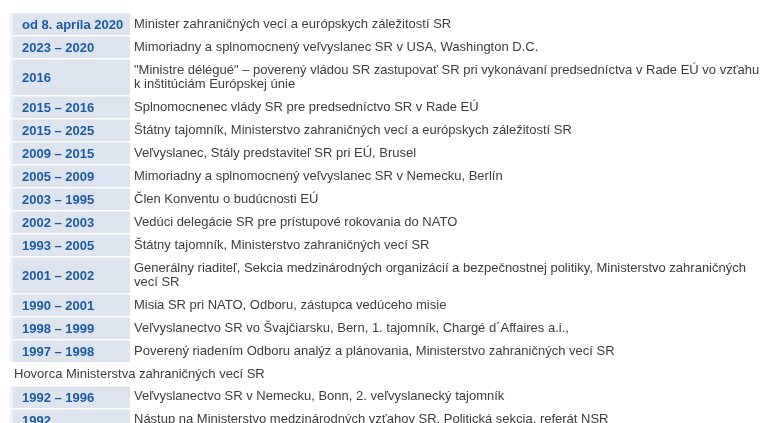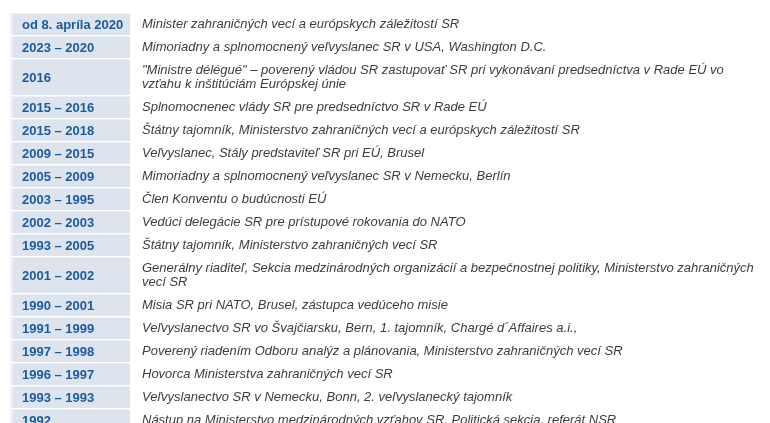--- a/index.html
+++ b/index.html
@@ -39,28 +39,27 @@
     color: var(--period-text);
     font-size: 13px;
     font-weight: bold;
     display: flex;
     align-items: center;
     padding-left: 9px;
     white-space: nowrap;
   }
   .desc {
     flex: 1 1 auto;
-    margin-left: 12px;
+    margin-left: 4px;
     color: var(--description-text);
     font-size: 13px;
     line-height: 14.5px;
     display: flex;
     align-items: center;
     padding: 3.5px 0;
-    font-style: italic;
   }
 </style>
 </head>
 <body>
 
 <div class="page">
   <div class="career-table">
       <div class="row">
         <div class="period">od 8. apríla 2020</div>
         <div class="desc">Minister zahraničných vecí a európskych záležitostí SR</div>
@@ -71,21 +70,21 @@
       </div>
       <div class="row">
         <div class="period">2016</div>
         <div class="desc">"Ministre délégué" – poverený vládou SR zastupovať SR pri vykonávaní predsedníctva v Rade EÚ vo vzťahu k inštitúciám Európskej únie</div>
       </div>
       <div class="row">
         <div class="period">2015 – 2016</div>
         <div class="desc">Splnomocnenec vlády SR pre predsedníctvo SR v Rade EÚ</div>
       </div>
       <div class="row">
-        <div class="period">2015 – 2018</div>
+        <div class="period">2015 – 2025</div>
         <div class="desc">Štátny tajomník, Ministerstvo zahraničných vecí a európskych záležitostí SR</div>
       </div>
       <div class="row">
         <div class="period">2009 – 2015</div>
         <div class="desc">Veľvyslanec, Stály predstaviteľ SR pri EÚ, Brusel</div>
       </div>
       <div class="row">
         <div class="period">2005 – 2009</div>
         <div class="desc">Mimoriadny a splnomocnený veľvyslanec SR v Nemecku, Berlín</div>
       </div>
@@ -100,36 +99,35 @@
       <div class="row">
         <div class="period">1993 – 2005</div>
         <div class="desc">Štátny tajomník, Ministerstvo zahraničných vecí SR</div>
       </div>
       <div class="row">
         <div class="period">2001 – 2002</div>
         <div class="desc">Generálny riaditeľ, Sekcia medzinárodných organizácií a bezpečnostnej politiky, Ministerstvo zahraničných vecí SR</div>
       </div>
       <div class="row">
         <div class="period">1990 – 2001</div>
-        <div class="desc">Misia SR pri NATO, Brusel, zástupca vedúceho misie</div>
+        <div class="desc">Misia SR pri NATO, Odboru, zástupca vedúceho misie</div>
       </div>
       <div class="row">
-        <div class="period">1991 – 1999</div>
+        <div class="period">1998 – 1999</div>
         <div class="desc">Veľvyslanectvo SR vo Švajčiarsku, Bern, 1. tajomník, Chargé d´Affaires a.i.,</div>
       </div>
       <div class="row">
         <div class="period">1997 – 1998</div>
         <div class="desc">Poverený riadením Odboru analýz a plánovania, Ministerstvo zahraničných vecí SR</div>
       </div>
       <div class="row">
-        <div class="period">1996 – 1997</div>
         <div class="desc">Hovorca Ministerstva zahraničných vecí SR</div>
       </div>
       <div class="row">
-        <div class="period">1993 – 1993</div>
+        <div class="period">1992 – 1996</div>
         <div class="desc">Veľvyslanectvo SR v Nemecku, Bonn, 2. veľvyslanecký tajomník</div>
       </div>
       <div class="row">
         <div class="period">1992</div>
         <div class="desc">Nástup na Ministerstvo medzinárodných vzťahov SR, Politická sekcia, referát NSR</div>
       </div>
     </div>
 </div>
 
 </body></html>

